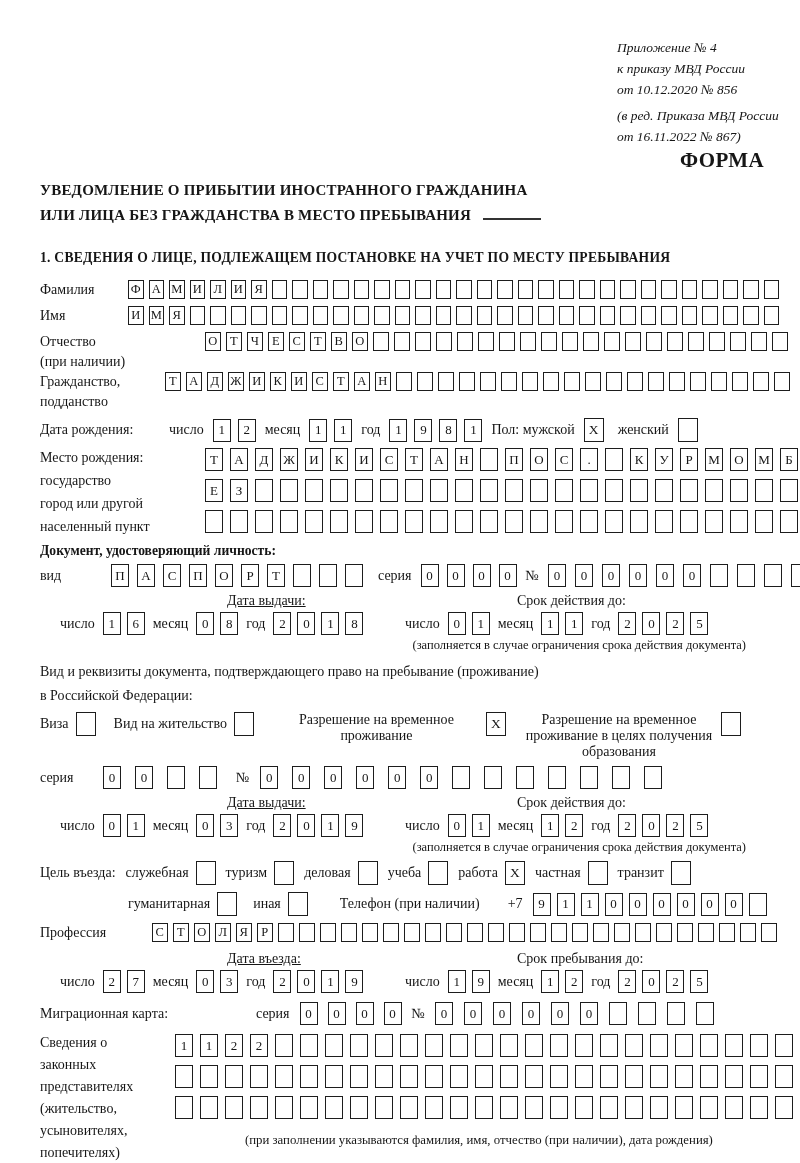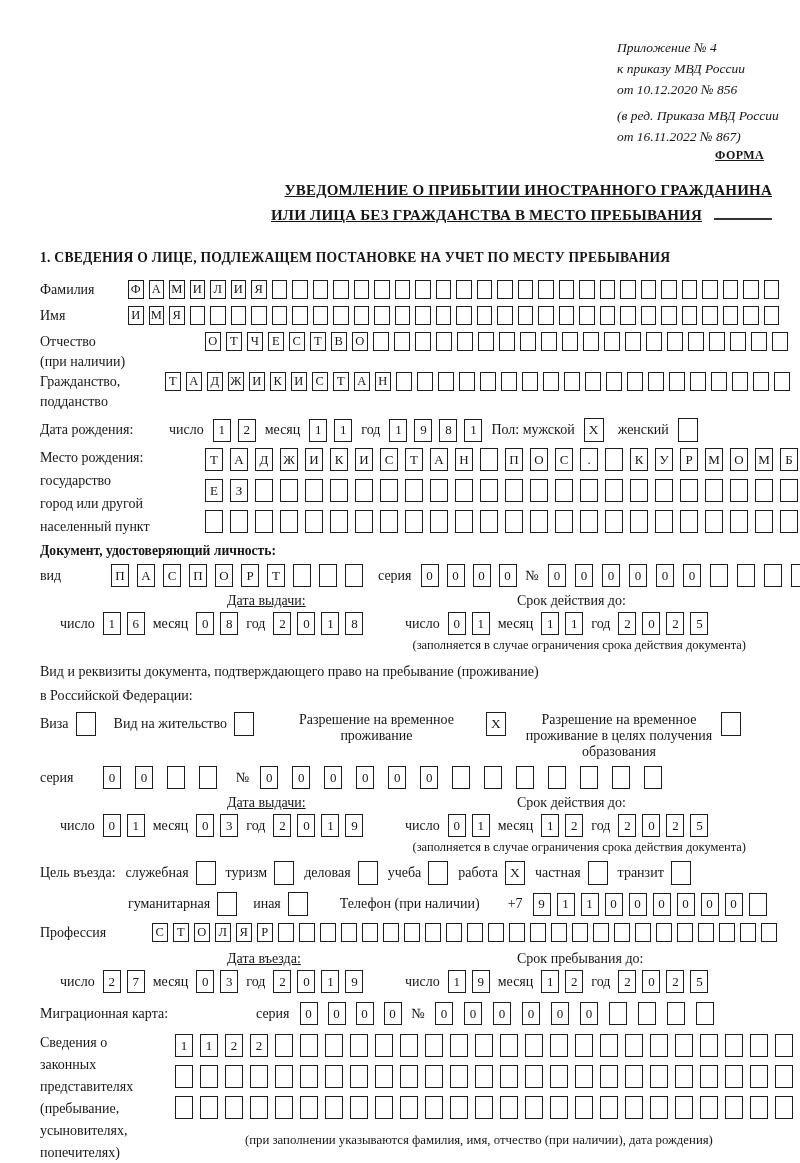--- a/index.html
+++ b/index.html
@@ -2,24 +2,24 @@
 <html><head>
 <meta charset="utf-8">
 <style>
   html,body{margin:0;padding:0;background:#fff;}
   body{width:800px;height:1163px;color:#161616;font-family:"Liberation Serif", serif;}
   .page{position:relative;width:800px;height:1163px;box-sizing:border-box;padding:36px 28px 0 40px;overflow:hidden;background:#fff;}
 
   
   .apx{position:absolute;left:617px;top:38px;font-size:13.5px;line-height:1.55;font-style:italic;}
   .apx .ed{margin-top:5px;}
-  .forma{position:absolute;top:148px;right:36px;font-weight:bold;font-size:12px;letter-spacing:.4px;text-decoration:underline;}
+  .forma{position:absolute;top:148px;right:36px;font-weight:bold;font-size:21px;letter-spacing:.4px;}
 
   .content{margin-top:142px;}
-  .title{text-align:right;font-weight:bold;font-size:15px;line-height:25px;letter-spacing:.2px;text-decoration:underline;}
+  .title{text-align:left;font-weight:bold;font-size:15px;line-height:25px;letter-spacing:.2px;}
   .uline{display:inline-block;width:58px;border-bottom:2px solid #333;margin-left:12px;height:14px;}
   .sec{margin-top:22px;font-weight:bold;font-size:13.6px;letter-spacing:.25px;font-family:Liberation Serif, serif;}
 
   .rows{margin-top:14px;font-size:14px;}
   .row{display:flex;align-items:center;}
   .row.top{align-items:flex-start;}
   .lbl{flex:none;}
   .lblcol{flex:none;line-height:20px;}
 
   .cells{display:flex;flex:none;gap:5px;}
@@ -675,21 +675,21 @@
             <span class="cell"></span>
             <span class="cell"></span>
           </div>
       </div>
 
       <div class="row top" style="margin-top:7px">
         <div class="lblcol" style="width:135px;line-height:22px">
           <div>Сведения о</div>
           <div>законных</div>
           <div>представителях</div>
-          <div>(пребывание,</div>
+          <div>(жительство,</div>
           <div>усыновителях,</div>
           <div>попечителях)</div>
         </div>
         <div class="stack" style="margin-top:2px">
           <div class="cells big g7">
               <span class="cell">1</span>
               <span class="cell">1</span>
               <span class="cell">2</span>
               <span class="cell">2</span>
               <span class="cell"></span>

